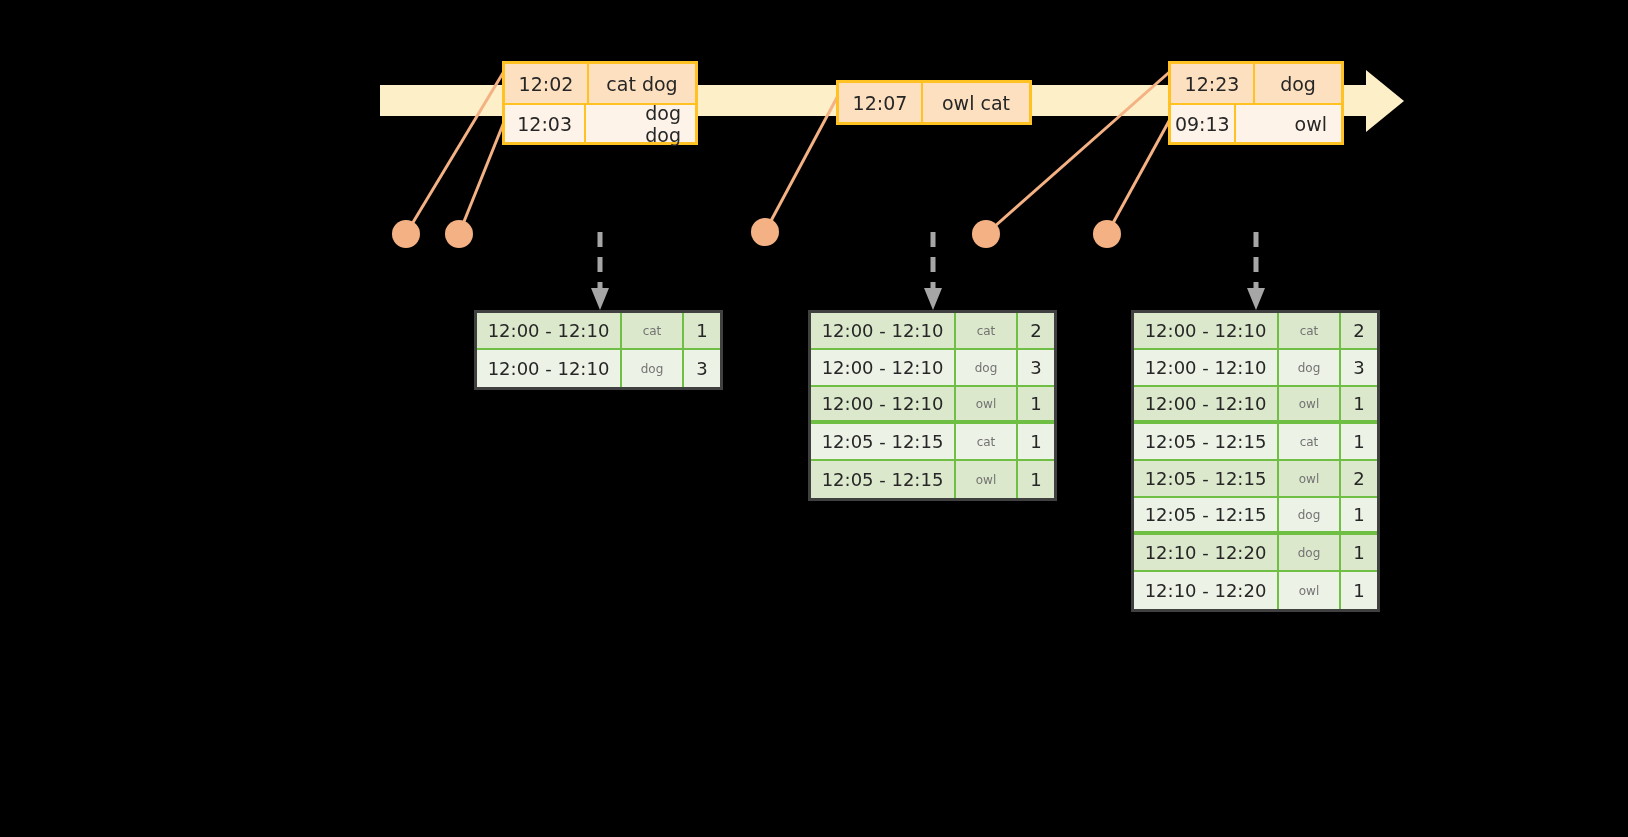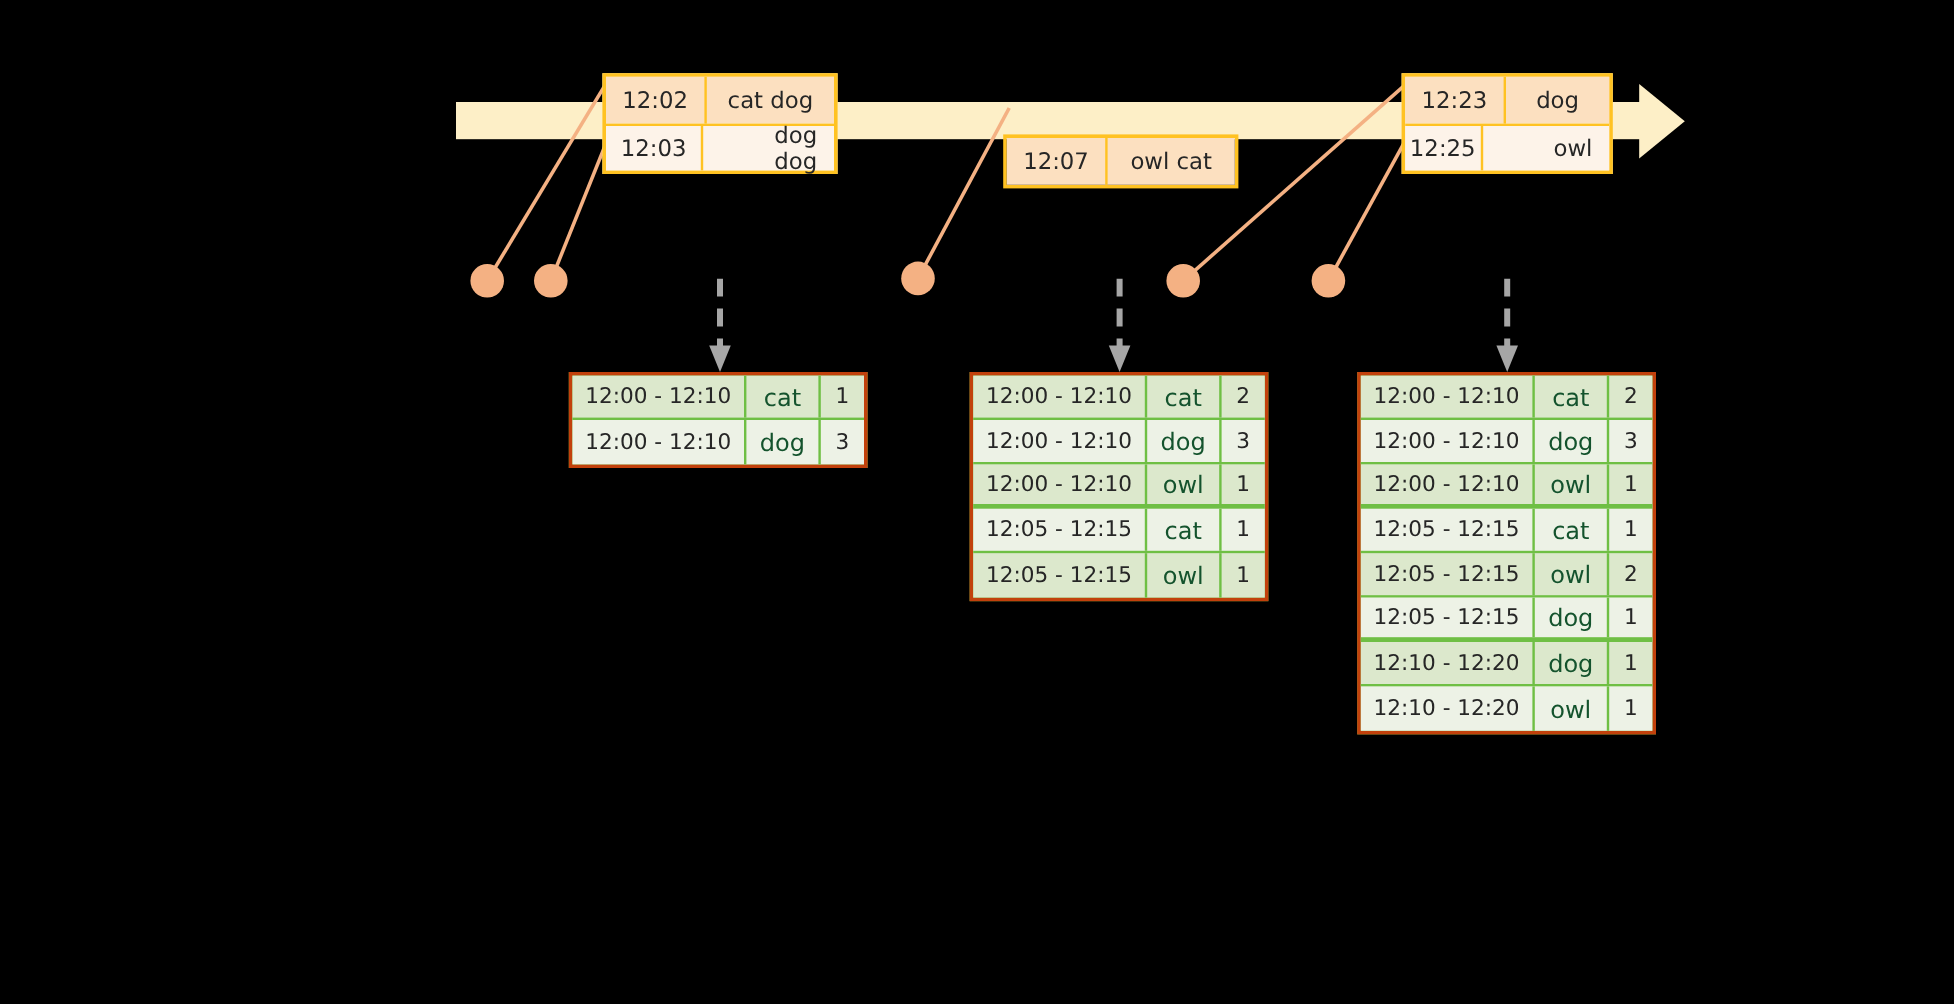--- a/index.html
+++ b/index.html
@@ -68,21 +68,21 @@
     display: flex;
     align-items: center;
     justify-content: center;
     font-size: 19px;
     color: #262626;
     padding: 0 14px;
     box-sizing: border-box;
   }
 
   #event-box-1 { left: 502px; top: 61px; width: 196px; }
-  #event-box-2 { left: 836px; top: 80px; width: 196px; margin-top: 32px; }
+  #event-box-2 { left: 836px; top: 80px; width: 196px; }
   #event-box-3 { left: 1168px; top: 61px; width: 176px; }
 
   
   #connectors {
     position: absolute;
     left: 0; top: 0;
     width: 1628px;
     height: 837px;
     pointer-events: none;
   }
@@ -93,21 +93,21 @@
     width: 22px;
     height: 80px;
   }
   #down-arrow-1 { left: 589px; top: 232px; }
   #down-arrow-2 { left: 922px; top: 232px; }
   #down-arrow-3 { left: 1245px; top: 232px; }
 
   
   .result-table {
     position: absolute;
-    border: 3px solid #c2410c;
+    border: 3px solid #404040;
     box-sizing: border-box;
     background: #6FBF44;
   }
   .res-row {
     display: flex;
     height: 37px;
     box-sizing: border-box;
     border-bottom: 2px solid #6FBF44;
   }
   .res-row:last-child { border-bottom: none; }
@@ -122,22 +122,22 @@
     font-size: 18px;
     color: #262626;
     border-right: 2px solid #6FBF44;
     box-sizing: border-box;
   }
   .res-key {
     width: 62px;
     display: flex;
     align-items: center;
     justify-content: center;
-    font-size: 20px;
-    color: #14532d;
+    font-size: 12px;
+    color: #737373;
     border-right: 2px solid #6FBF44;
     box-sizing: border-box;
   }
   .res-count {
     width: 36px;
     display: flex;
     align-items: center;
     justify-content: center;
     font-size: 18px;
     color: #262626;
@@ -190,21 +190,21 @@
       <span class="event-word">owl cat</span>
     </div>
   </div>
 
   <div class="event-box" id="event-box-3">
     <div class="event-row shade-a">
       <span class="event-time">12:23</span>
       <span class="event-word">dog</span>
     </div>
     <div class="event-row shade-b">
-      <span class="event-time">12:25</span>
+      <span class="event-time">09:13</span>
       <span class="event-word">owl</span>
     </div>
   </div>
 
   <svg class="down-arrow" id="down-arrow-1" viewBox="0 0 22 80" xmlns="http://www.w3.org/2000/svg">
     <line x1="11" y1="0" x2="11" y2="58" stroke="#A6A6A6" stroke-width="5" stroke-dasharray="15,10"></line>
     <polygon points="2,56 20,56 11,78" fill="#A6A6A6"></polygon>
   </svg>
   <svg class="down-arrow" id="down-arrow-2" viewBox="0 0 22 80" xmlns="http://www.w3.org/2000/svg">
     <line x1="11" y1="0" x2="11" y2="58" stroke="#A6A6A6" stroke-width="5" stroke-dasharray="15,10"></line>

